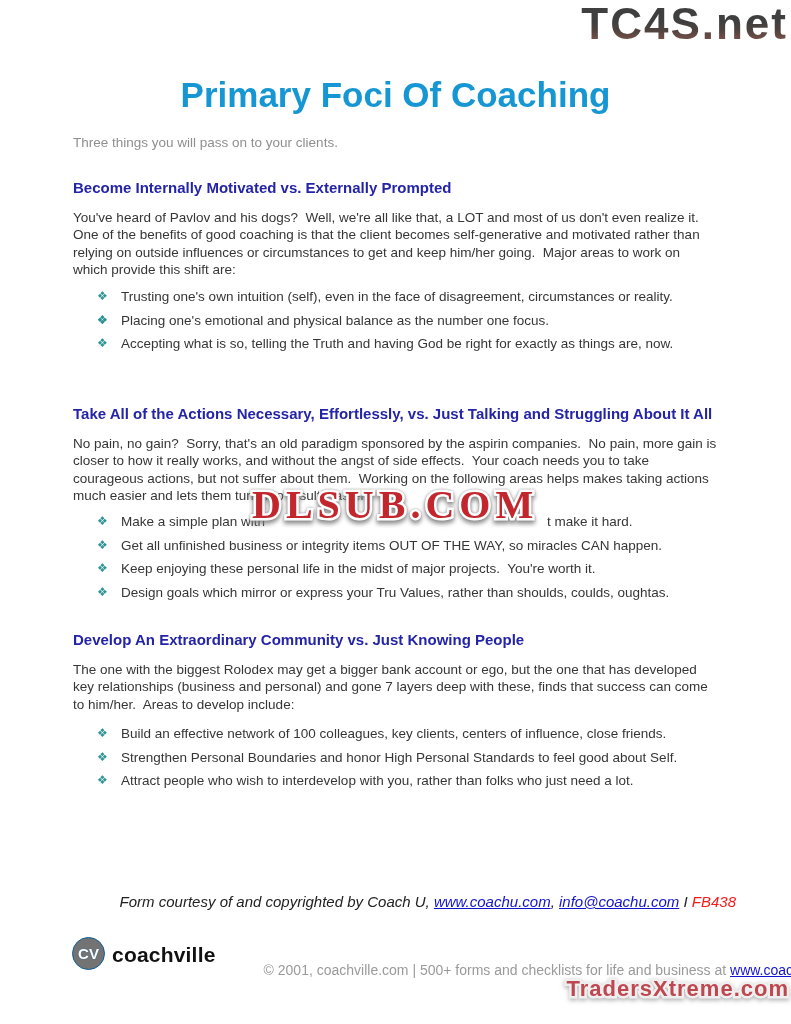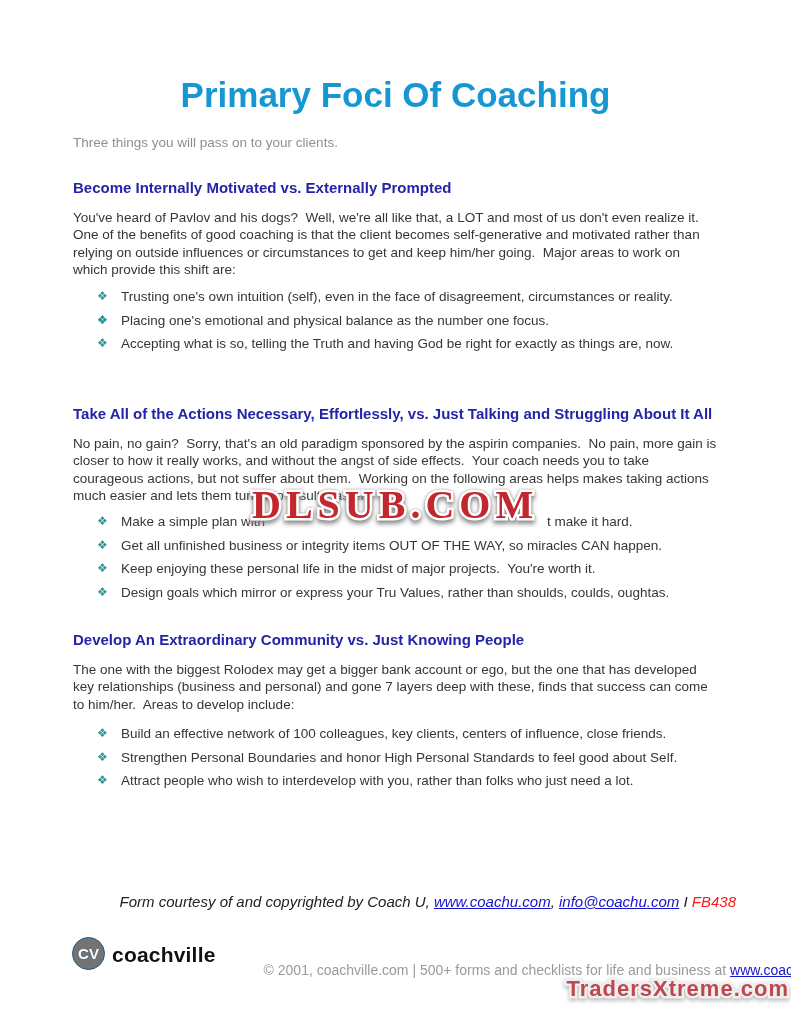--- a/index.html
+++ b/index.html
@@ -141,20 +141,21 @@
     position: absolute; left: 248px; top: 946px;
     font-size: 14px; color: #9a9a9a; white-space: pre;
   }
   .copyright a { color: #1414cc; text-decoration: underline; cursor: pointer; }
 </style>
 </head>
 <body>
 
 <div class="page">
 
+  <div class="tc4s">TC4S.net</div>
 
   <div class="content">
 
     <h1 class="doc-title">Primary Foci Of Coaching</h1>
     <p class="doc-subtitle">Three things you will pass on to your clients.</p>
 
     <h2 class="sec-heading s1h">Become Internally Motivated vs. Externally Prompted</h2>
     <p class="body-par s1p">You've heard of Pavlov and his dogs?  Well, we're all like that, a LOT and most of us don't even realize it.  One of the benefits of good coaching is that the client becomes self-generative and motivated rather than relying on outside influences or circumstances to get and keep him/her going.  Major areas to work on which provide this shift are:</p>
     <ul class="bullets s1ul">
       <li>

